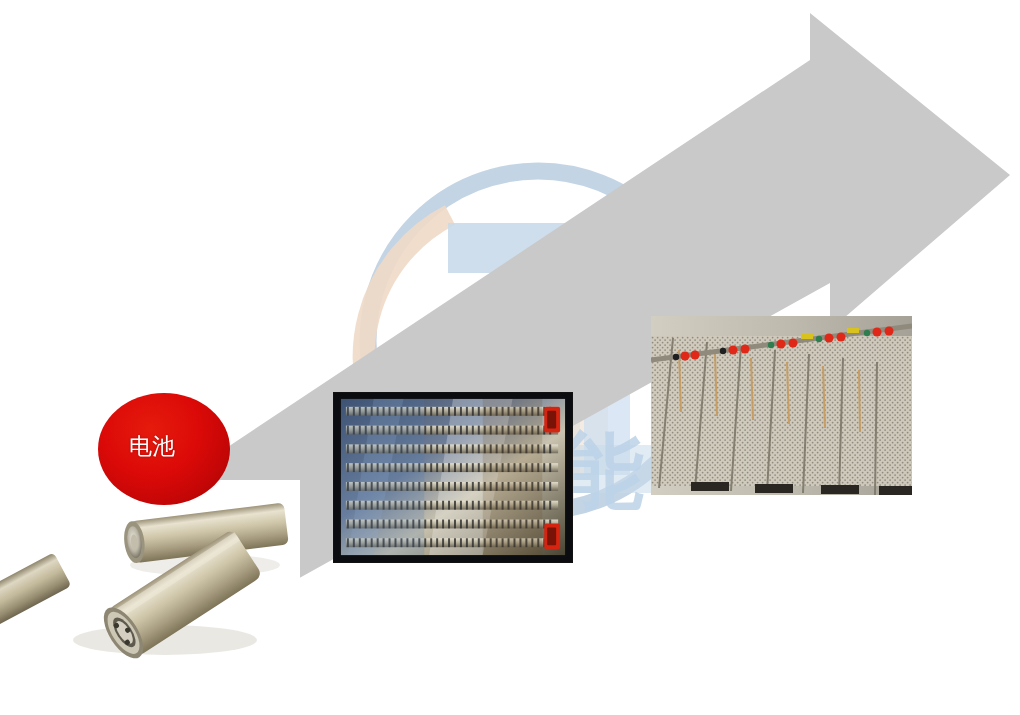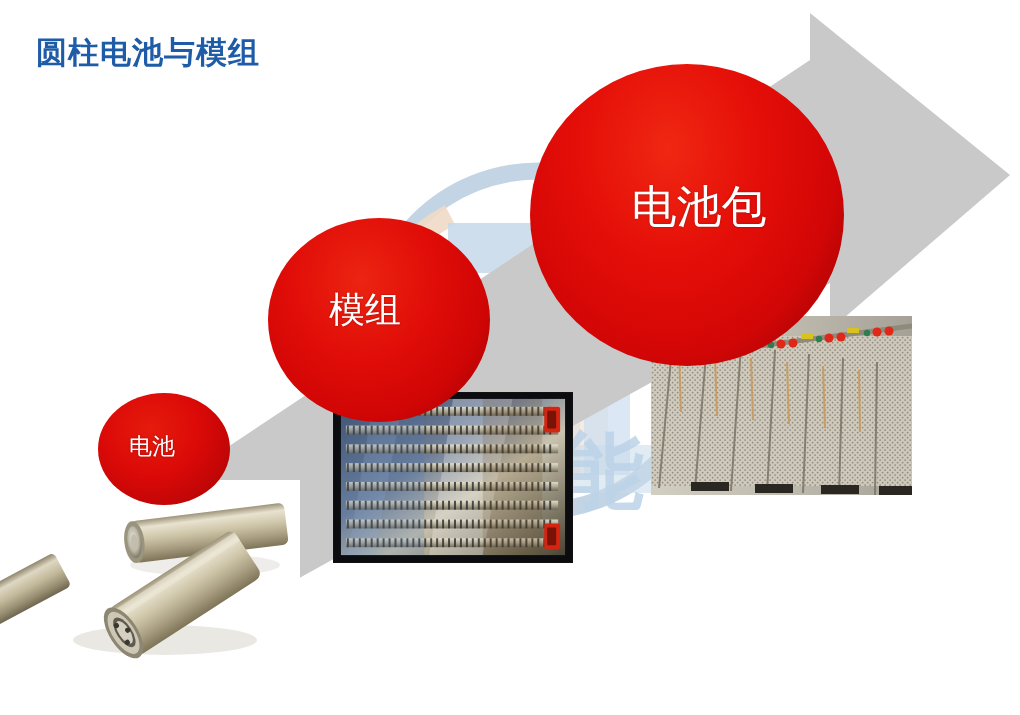--- a/index.html
+++ b/index.html
@@ -653,23 +653,16 @@
       <rect x="104" y="168" width="38" height="9"></rect>
       <rect x="170" y="169" width="38" height="9"></rect>
       <rect x="228" y="170" width="33" height="9"></rect>
     </g>
   </svg>
 
   <div class="bubble" id="bubble-cell">
     <span class="bubble-label">电池</span>
   </div>
 
-  <div class="bubble" id="bubble-module">
-    <span class="bubble-label">模组</span>
-  </div>
-
-  <div class="bubble" id="bubble-pack">
-    <span class="bubble-label">电池包</span>
-  </div>
-
-  <div id="title">圆柱电池与模组</div>
+
+
 
 </div>
 
 </body></html>

